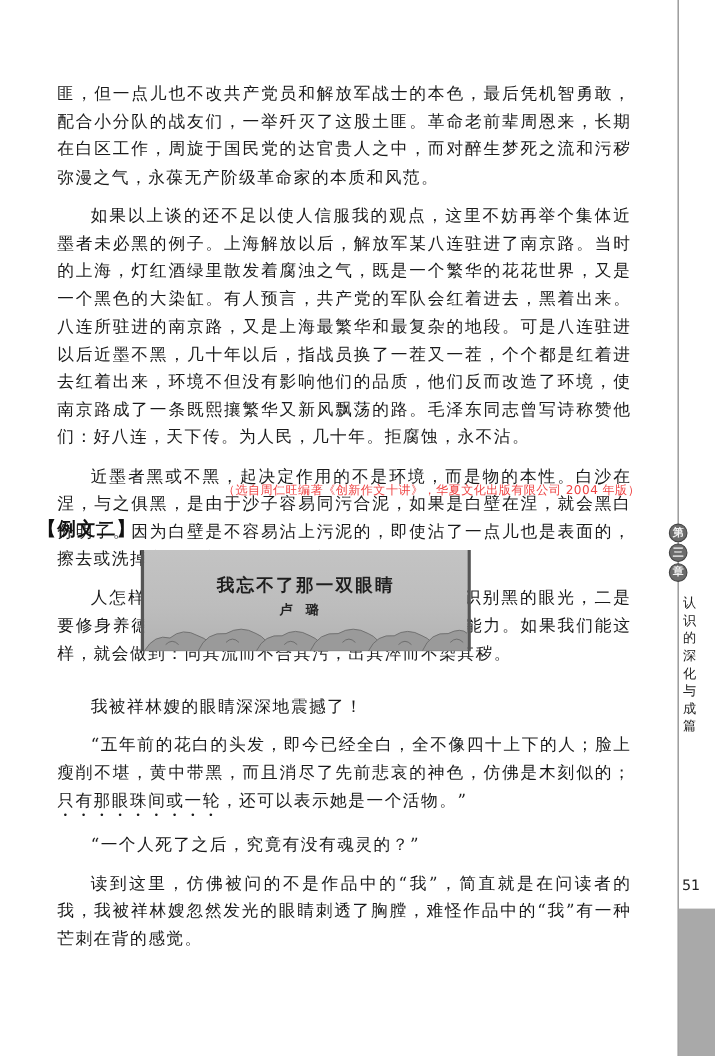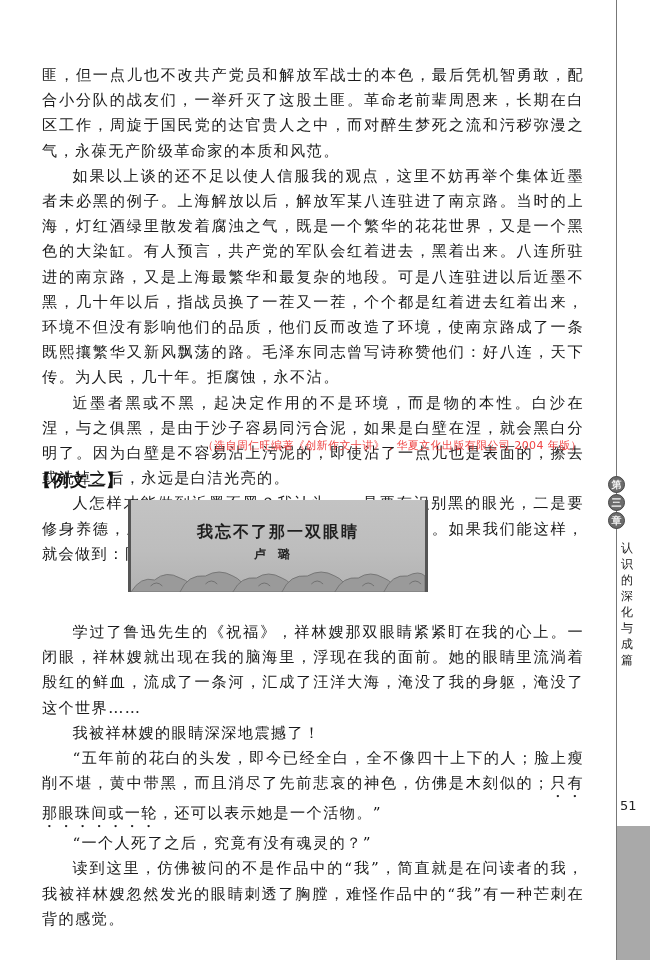--- a/index.html
+++ b/index.html
@@ -9,21 +9,21 @@
     .text-col {
       position: absolute;
       left: 42px;
       width: 542px;
       font-size: 15.2px;
       line-height: 25.2px;
       letter-spacing: 1.35px;
       text-align: justify;
       text-justify: inter-character;
     }
-    .text-col p { margin: 0; }
+    .text-col p { margin: 10px; }
     .indent { text-indent: 2em; }
 
     #block-top { top: 63px; }
     #source-line {
       position: absolute;
       top: 436px;
       right: 68px;
       font-size: 11px;
       line-height: 20px;
       letter-spacing: 0.4px;
@@ -177,21 +177,20 @@
         <path d="M76 18 q6 -6 12 0"></path>
       <path d="M130 20 q6 -6 12 0"></path>
         <path d="M184 18 q6 -6 12 0"></path>
       <path d="M236 20 q6 -6 12 0"></path>
         <path d="M284 18 q6 -6 12 0"></path>
     </g>
   </svg>
 </div>
 
 <div id="block-bottom" class="text-col">
-  <p class="indent">学过了鲁迅先生的《祝福》，祥林嫂那双眼睛紧紧盯在我的心上。一闭眼，祥林嫂就出现在我的脑海里，浮现在我的面前。她的眼睛里流淌着殷红的鲜血，流成了一条河，汇成了汪洋大海，淹没了我的身躯，淹没了这个世界……</p>
   <p class="indent">我被祥林嫂的眼睛深深地震撼了！</p>
   <p class="indent"><span>“五年前的花白的头发，即今已经全白，全不像四十上下的人；脸上瘦削不堪，黄中带黑，而且消尽了先前悲哀的神色，仿佛是木刻似的；</span><span class="emph-dots">只有那眼珠间或一轮</span><span>，还可以表示她是一个活物。”</span></p>
   <p class="indent">“一个人死了之后，究竟有没有魂灵的？”</p>
   <p class="indent">读到这里，仿佛被问的不是作品中的“我”，简直就是在问读者的我，我被祥林嫂忽然发光的眼睛刺透了胸膛，难怪作品中的“我”有一种芒刺在背的感觉。</p>
 </div>
 
 <div id="chapter-badges">
   <div class="badge">第</div>
   <div class="badge">三</div>
   <div class="badge">章</div>

